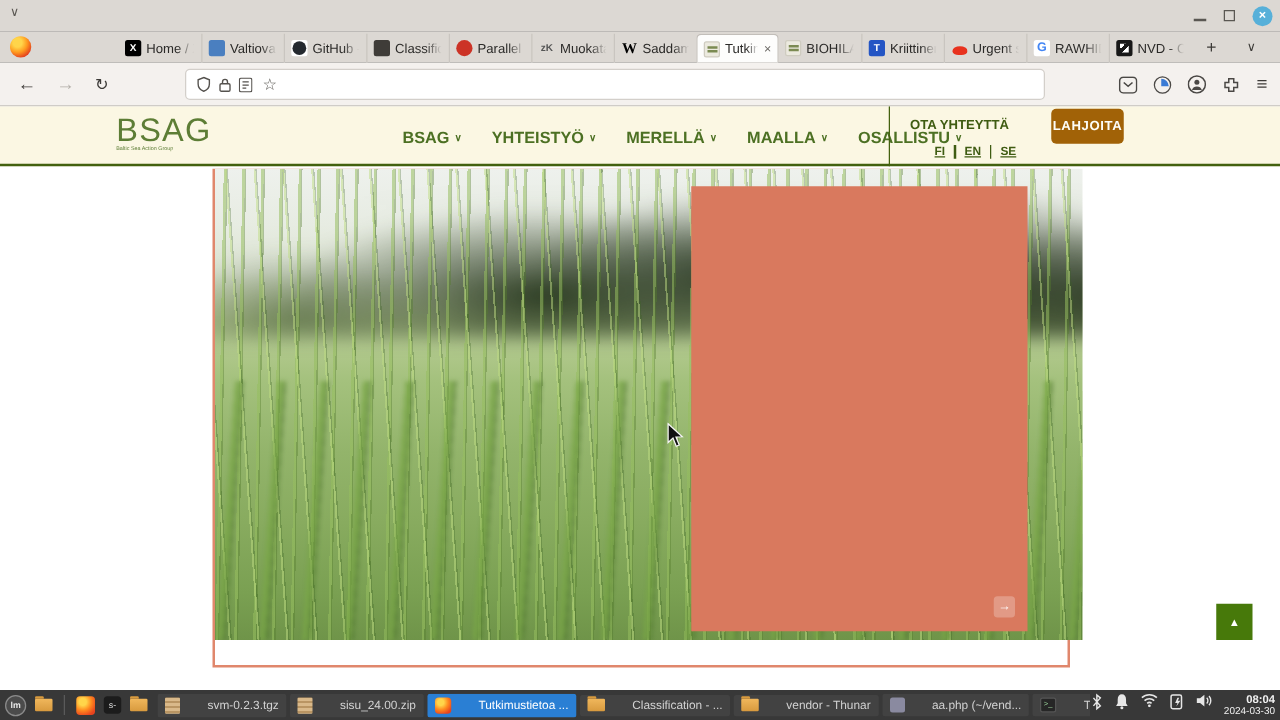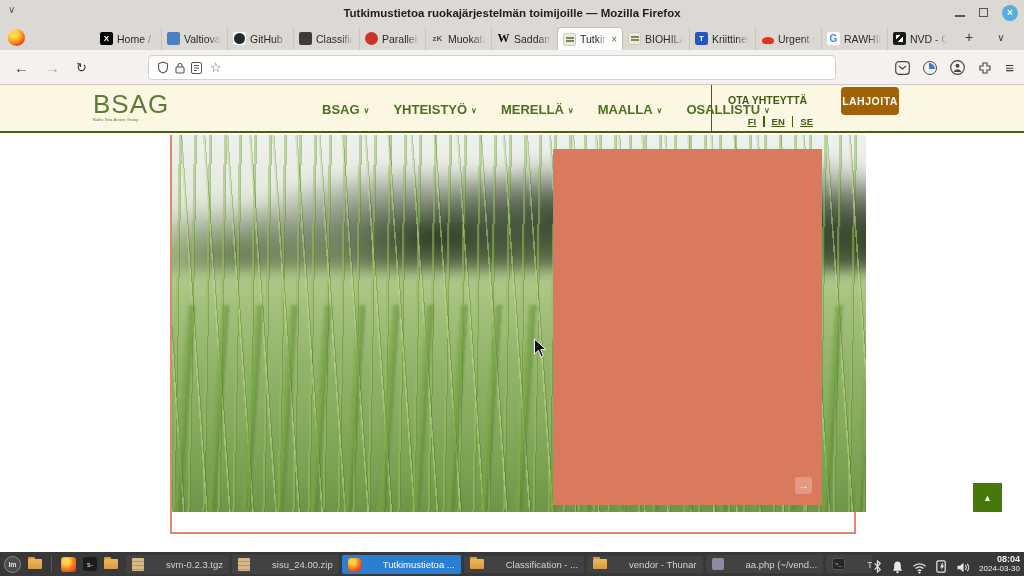--- a/index.html
+++ b/index.html
@@ -114,34 +114,33 @@
   .tk-ff { width:15px; height:15px; border-radius:3px; flex:none;
            background:radial-gradient(circle at 35% 30%, #ffd54a 0 20%, #ff8a1f 48%, #e8431e 80%); }
   .tk-s { width:14px; height:14px; border-radius:3px; background:#1c1c1c; color:#e0e0e0; font-size:7px; display:flex; align-items:center; justify-content:center; flex:none; }
   .tk-archive { width:12px; height:13px; border-radius:1px; flex:none;
                 background:repeating-linear-gradient(#d9b98a 0 3px, #b99563 3px 4px); }
   .tk-terminal { width:13px; height:12px; border-radius:2px; background:#262626; border:1px solid #555; color:#9fd89f; font-size:6px; line-height:10px; padding-left:2px; flex:none; }
   .tk-editor { width:12px; height:12px; border-radius:2px; background:#8a8aa0; flex:none; }
   .winlist { display:flex; align-items:center; gap:3px; margin-left:8px; overflow:hidden; flex:1; }
   .winbtn { display:flex; align-items:center; gap:22px; padding:3px 6px; font-size:9.5px; white-space:nowrap; background:rgba(255,255,255,0.05); border-radius:2px; color:#d2d2d2; flex:none; }
   .winbtn.active { background:#2a7fd4; color:#fff; }
-  .tray { display:flex; align-items:flex-end; gap:8px; padding-right:4px; flex:none; }
+  .tray { display:flex; align-items:flex-start; gap:8px; padding-right:4px; flex:none; }
   .tray svg { display:block; }
   .clock { text-align:right; line-height:10px; color:#f0f0f0; }
   .clock .t { font-size:9px; font-weight:bold; }
   .clock .d { font-size:8px; }
 </style>
 </head>
 <body>
 
 <div class="screen">
 
   <div class="titlebar">
     <span class="win-chevron">∨</span>
-    <div class="title">Tutkimustietoa ruokajärjestelmän toimijoille — Mozilla Firefox</div>
     <div class="win-controls">
       <div class="btn-min"></div>
       <div class="btn-max"></div>
       <div class="btn-close">×</div>
     </div>
   </div>
 
   <div class="tabbar">
     <div class="ff-ball"></div>
     <div class="tabs">

